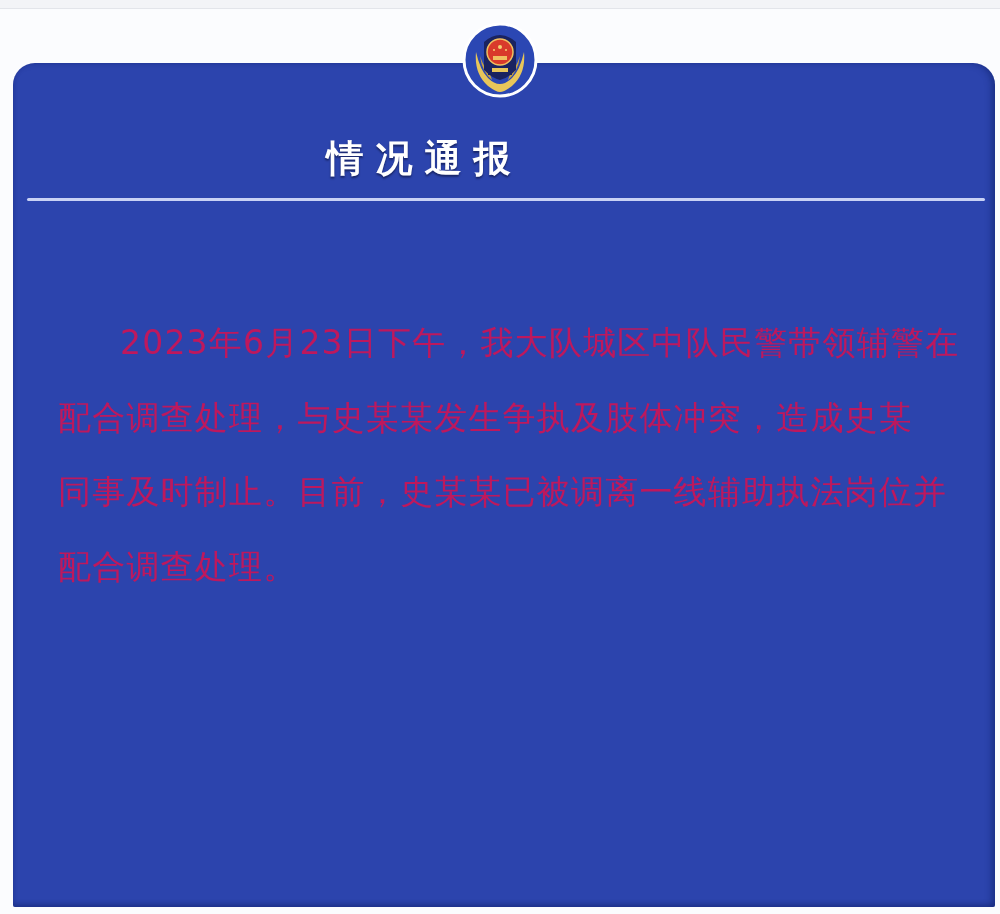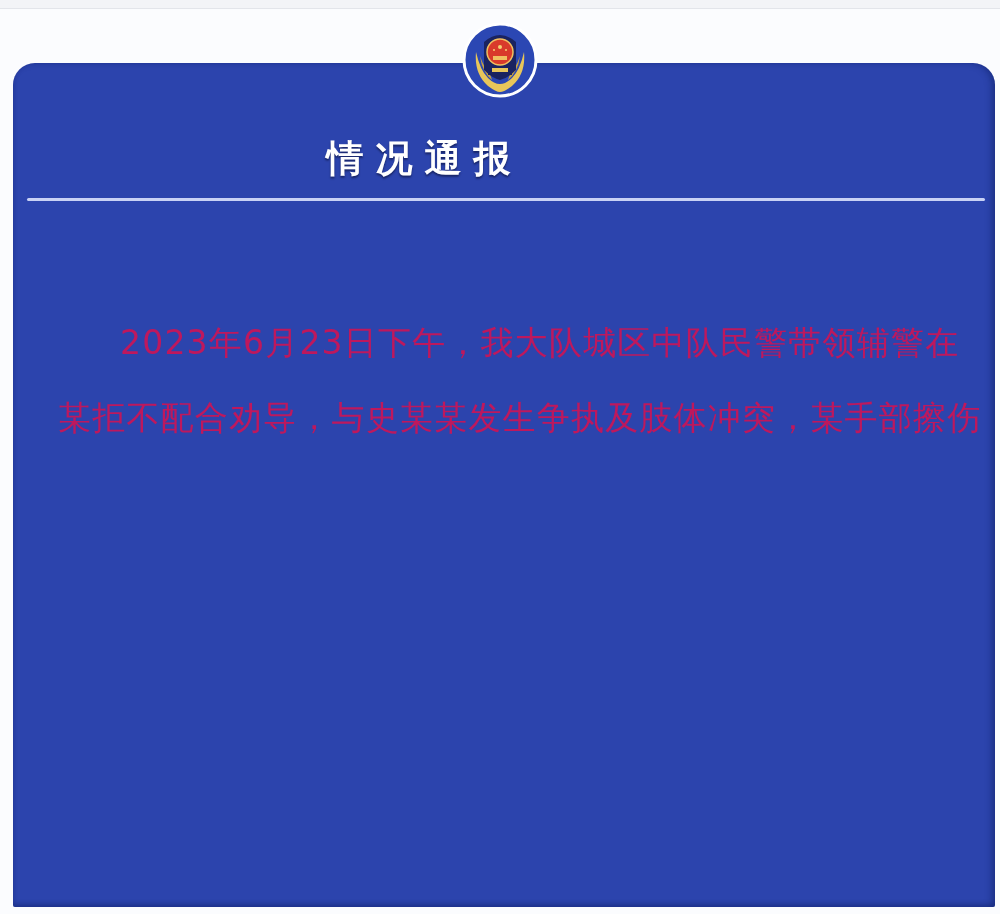--- a/index.html
+++ b/index.html
@@ -106,14 +106,16 @@
     <rect x="26" y="60" width="24" height="3" fill="#1a2360"></rect>
   </svg>
 </div>
 
 <div class="title">情况通报</div>
 
 <div class="divider"></div>
 
 <div class="body-text">
   <span class="line indent">2023年6月23日下午，我大队城区中队民警带领辅警在</span>
-  <span class="line">某拒不配合劝导，与史某某发生争执及肢体冲突，某手部擦伤</span>
+  <span class="line">配合调查处理，与史某某发生争执及肢体冲突，造成史某</span>
+  <span class="line">同事及时制止。目前，史某某已被调离一线辅助执法岗位并</span>
+  <span class="line">配合调查处理。</span>
 </div>
 
 </body></html>

